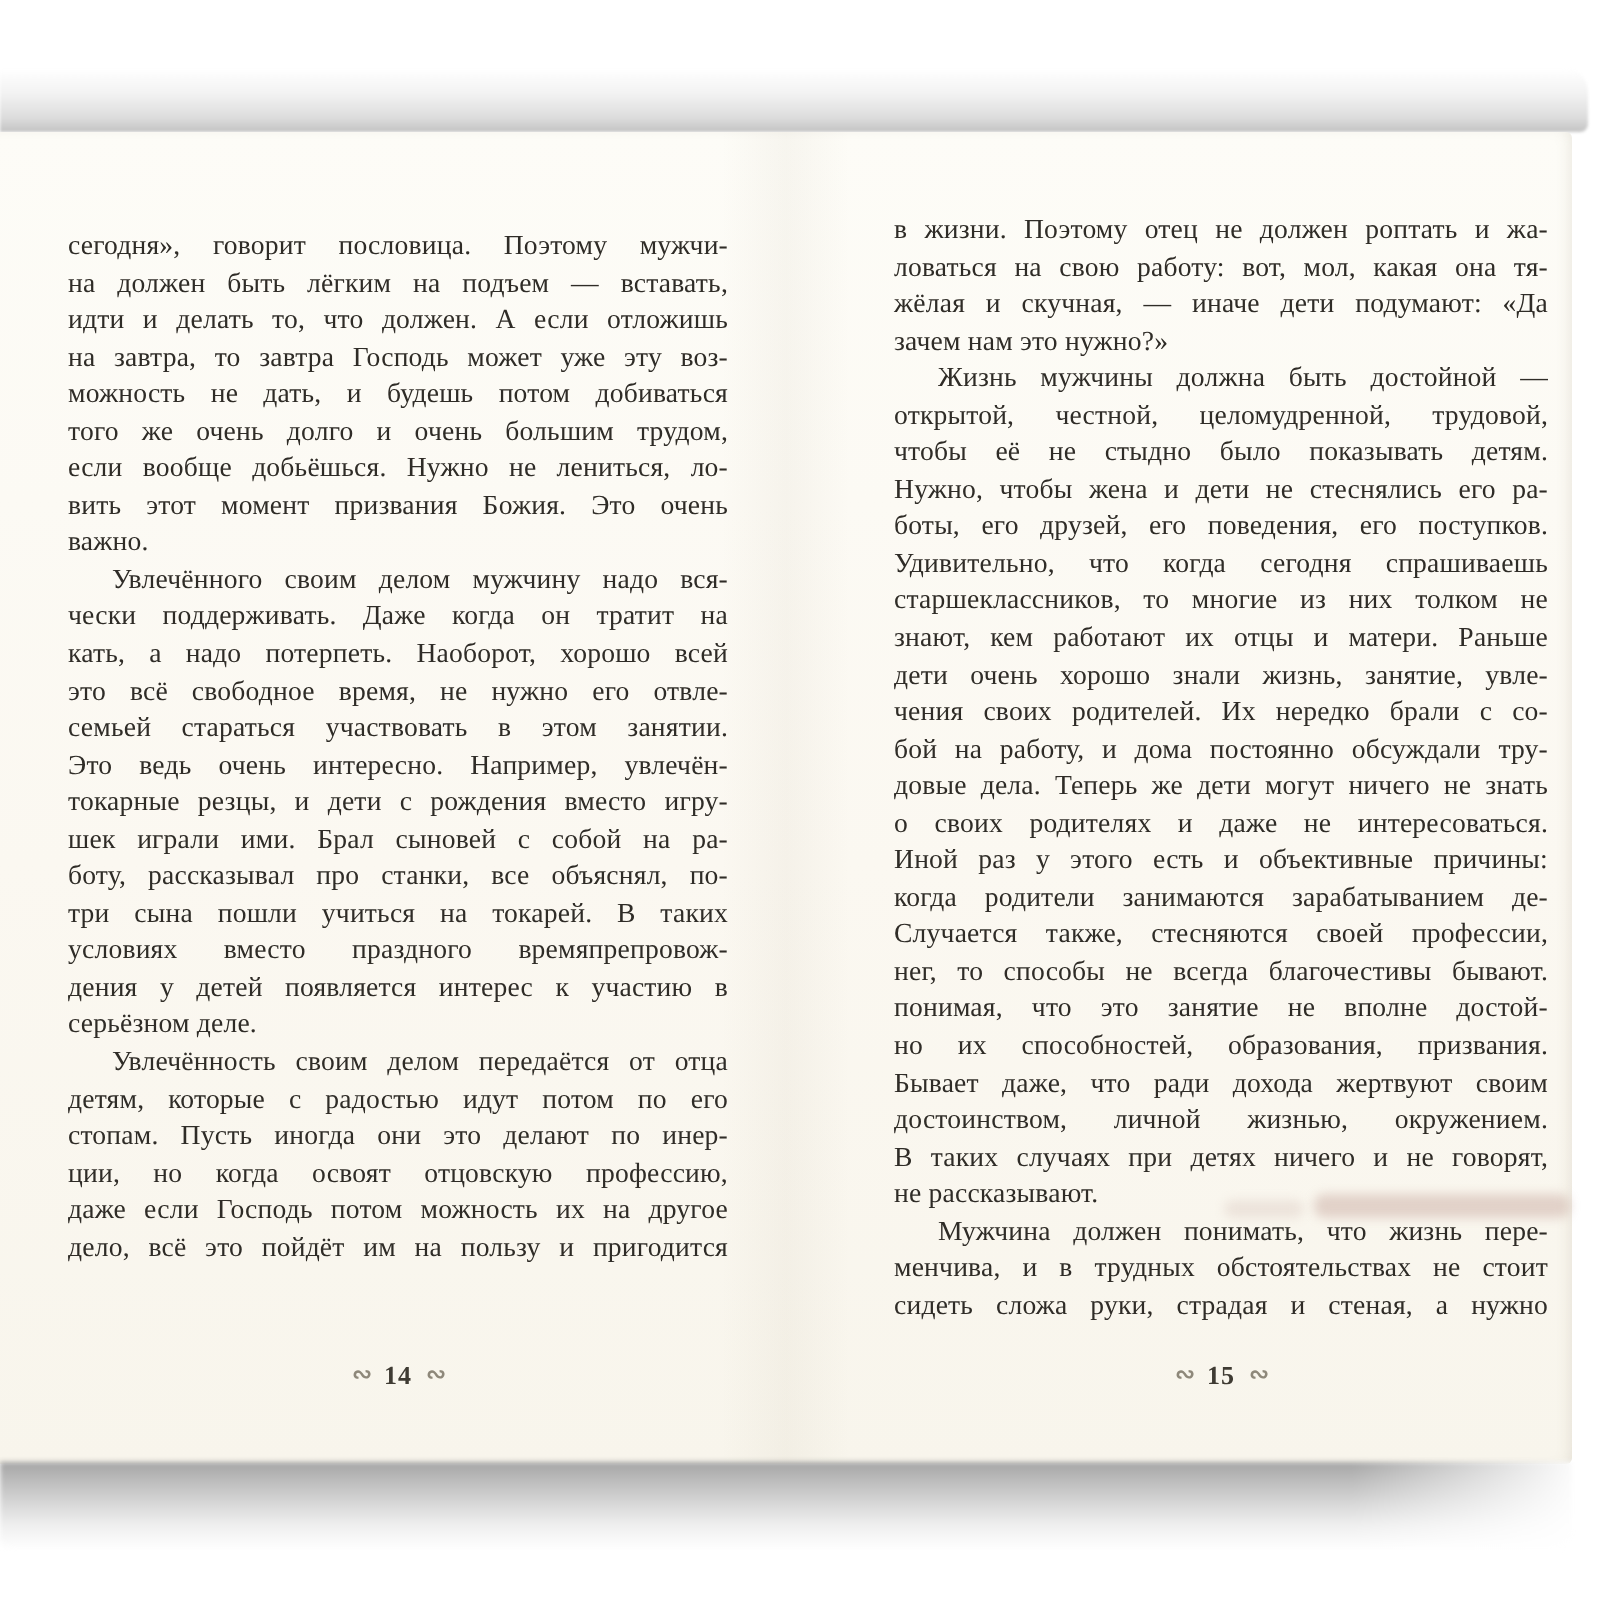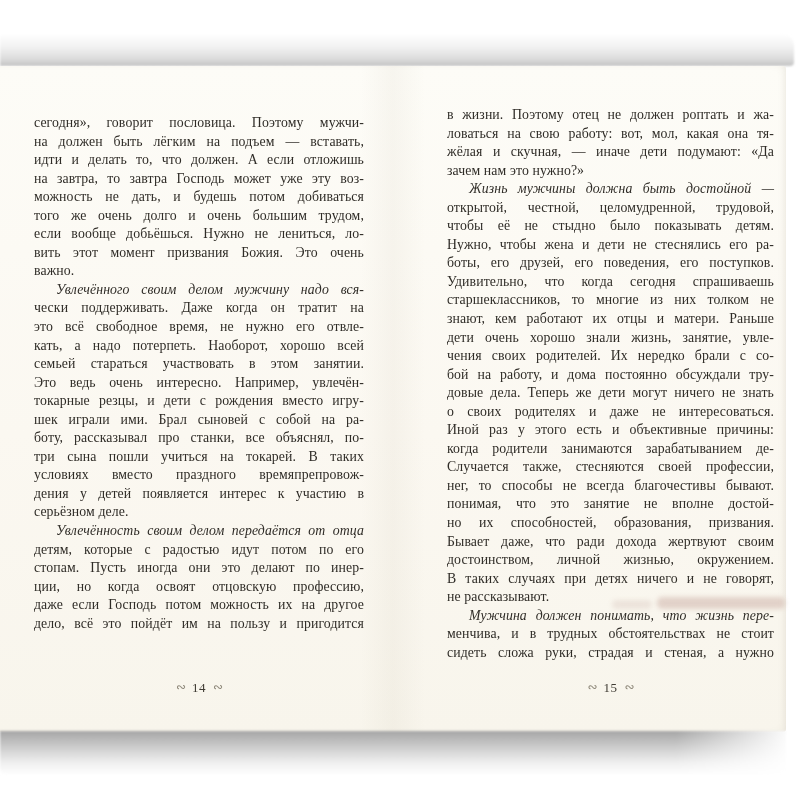--- a/index.html
+++ b/index.html
@@ -39,25 +39,25 @@
   .text-block{
     position:absolute;
     font-size:13.8px;line-height:18.55px;letter-spacing:.1px;
     color:#2f2c27;
     filter:blur(.28px);
   }
   .text-block.left{left:34px;top:114px;width:330px;}
   .text-block.right{left:447px;top:106px;width:327px;}
   .line{height:18.55px;text-align:justify;text-align-last:justify;}
   .line.last{text-align-last:left;}
-  .line.indent{text-indent:22px;font-style:italic;}
+  .line.indent{text-indent:22px;}
   
   .footer{
     position:absolute;top:680px;height:18px;text-align:center;
-    font-size:13px;color:#3f3b33;filter:blur(.25px);
+    font-size:13px;color:#3f3b33;filter:blur(.25px);font-weight:bold;
   }
   .footer.left{left:34px;width:330px;}
   .footer.right{left:447px;width:327px;}
   .footer .orn{
     font-family:"DejaVu Sans","DejaVu Serif",sans-serif;
     font-size:12px;color:#8e887a;margin:0 7px;vertical-align:1px;letter-spacing:-1px;
   }
   .footer .num{letter-spacing:.5px;}
   
   .smudge{position:absolute;border-radius:5px;}
@@ -79,22 +79,22 @@
       <div class="line">на должен быть лёгким на подъем — вставать,</div>
       <div class="line">идти и делать то, что должен. А если отложишь</div>
       <div class="line">на завтра, то завтра Господь может уже эту воз-</div>
       <div class="line">можность не дать, и будешь потом добиваться</div>
       <div class="line">того же очень долго и очень большим трудом,</div>
       <div class="line">если вообще добьёшься. Нужно не лениться, ло-</div>
       <div class="line">вить этот момент призвания Божия. Это очень</div>
       <div class="line last">важно.</div>
       <div class="line indent">Увлечённого своим делом мужчину надо вся-</div>
       <div class="line">чески поддерживать. Даже когда он тратит на</div>
+      <div class="line">кать, а надо потерпеть. Наоборот, хорошо всей</div>
       <div class="line">это всё свободное время, не нужно его отвле-</div>
-      <div class="line">кать, а надо потерпеть. Наоборот, хорошо всей</div>
       <div class="line">семьей стараться участвовать в этом занятии.</div>
       <div class="line">Это ведь очень интересно. Например, увлечён-</div>
       <div class="line">токарные резцы, и дети с рождения вместо игру-</div>
       <div class="line">шек играли ими. Брал сыновей с собой на ра-</div>
       <div class="line">боту, рассказывал про станки, все объяснял, по-</div>
       <div class="line">три сына пошли учиться на токарей. В таких</div>
       <div class="line">условиях вместо праздного времяпрепровож-</div>
       <div class="line">дения у детей появляется интерес к участию в</div>
       <div class="line last">серьёзном деле.</div>
       <div class="line indent">Увлечённость своим делом передаётся от отца</div>

